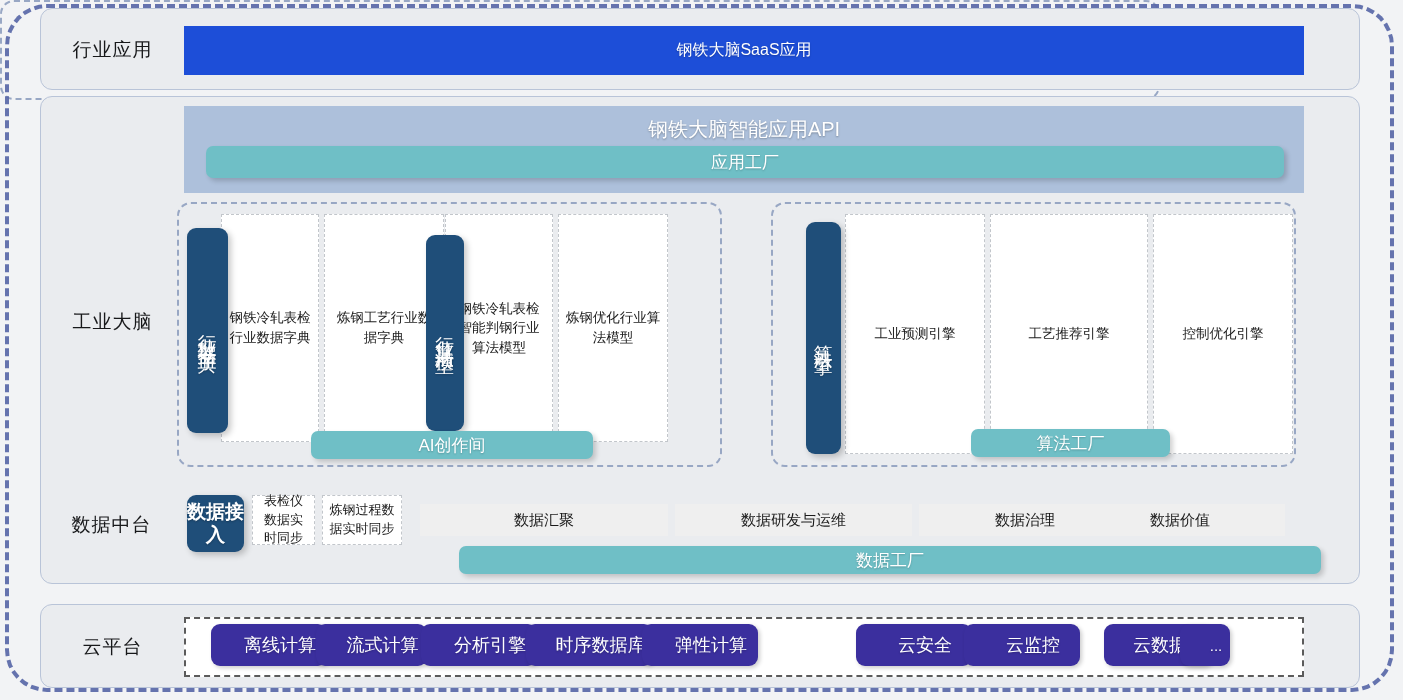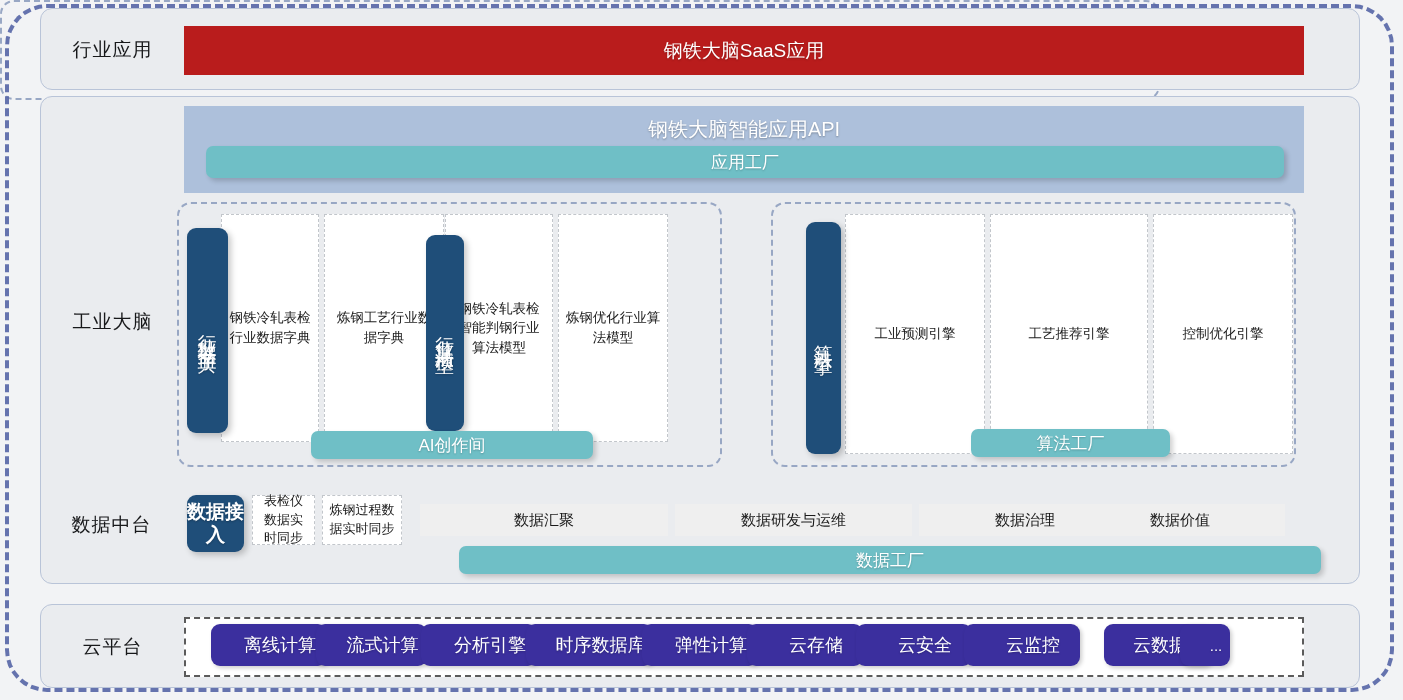--- a/index.html
+++ b/index.html
@@ -26,21 +26,21 @@
   .row-label{
     position:absolute;left:0;display:flex;align-items:center;justify-content:center;
     font-size:19px;color:#17181a;letter-spacing:1px;
   }
 
   
   #row-app{left:40px;top:8px;width:1320px;height:82px;}
   #row-app .row-label{top:0;height:82px;width:143px;}
   .saas-bar{
     position:absolute;left:143px;top:17px;width:1120px;height:49px;
-    background:#b91c1c;color:#ffffff;font-size:19px;
+    background:#1d4ed8;color:#ffffff;font-size:16px;
     display:flex;align-items:center;justify-content:center;
     text-shadow:0 1px 2px rgba(0,0,0,.25);
   }
 
   
   #row-brain{left:40px;top:96px;width:1320px;height:488px;}
   #row-brain .row-label{top:195px;height:60px;width:143px;}
 
   .api-band{
     position:absolute;left:143px;top:9px;width:1120px;height:87px;
@@ -178,19 +178,18 @@
   <div class="row-panel" id="row-cloud">
     <div class="row-label">云平台</div>
     <div class="cloud-frame"></div>
   </div>
 
   <div class="cloud-btn" style="left:211px;width:94px;">离线计算</div>
   <div class="cloud-btn" style="left:316px;width:89px;">流式计算</div>
   <div class="cloud-btn" style="left:421px;width:94px;">分析引擎</div>
   <div class="cloud-btn" style="left:526px;width:105px;">时序数据库</div>
   <div class="cloud-btn" style="left:642px;width:94px;">弹性计算</div>
-  <div class="cloud-btn" style="left:747px;width:94px;">云存储</div>
   <div class="cloud-btn" style="left:856px;width:94px;">云安全</div>
   <div class="cloud-btn" style="left:964px;width:94px;">云监控</div>
   <div class="cloud-btn" style="left:1104px;width:86px;">云数据库</div>
   <div class="cloud-btn" style="left:1180px;width:28px;font-size:15px;">...</div>
 
 </div>
 
 </body></html>

